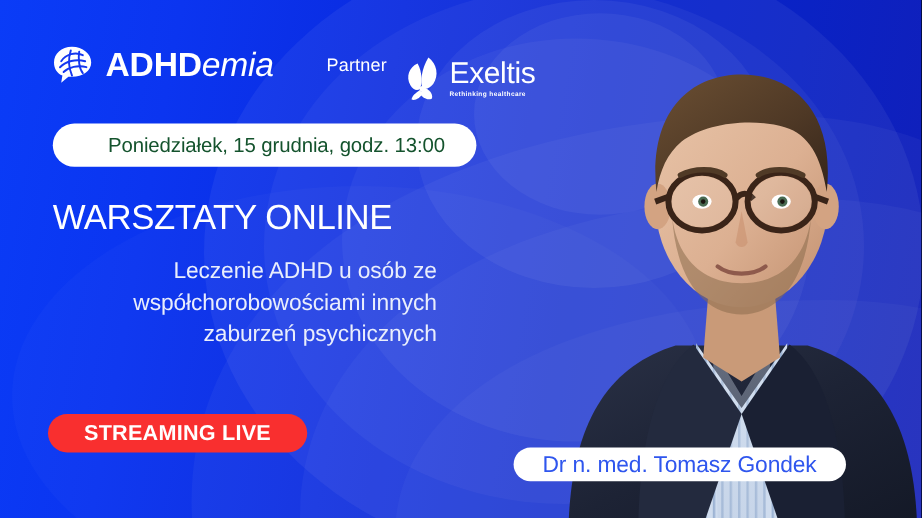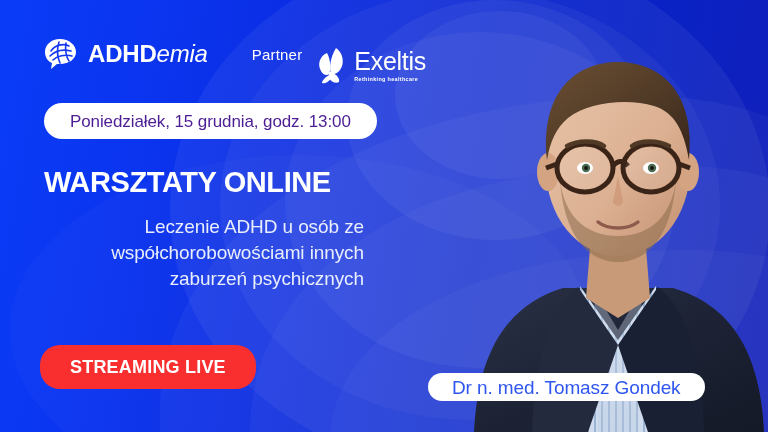--- a/index.html
+++ b/index.html
@@ -14,21 +14,21 @@
 
   
   .bg-decor{position:absolute;inset:0;overflow:hidden;pointer-events:none;}
   .bg-decor svg{position:absolute;inset:0;width:100%;height:100%;display:block;}
 
   
   .header{position:absolute;left:44px;top:28px;right:0;height:52px;display:flex;align-items:center;}
   .brand{display:flex;align-items:center;gap:10px;}
   .brand-mark{width:34px;height:32px;flex:none;}
   .brand-name{
-    font-size:24px;color:#ffffff;letter-spacing:-0.2px;white-space:nowrap;
+    font-size:28px;color:#ffffff;letter-spacing:-0.2px;white-space:nowrap;
     line-height:1;
   }
   .brand-name .strong{font-weight:bold;}
   .brand-name .light{font-style:italic;font-weight:400;}
 
   .partner-block{display:flex;align-items:center;gap:14px;margin-left:44px;justify-content:flex-end;}
   .partner-label{color:#ffffff;font-size:15px;font-weight:400;letter-spacing:.2px;white-space:nowrap;}
   .exeltis{display:flex;align-items:center;gap:7px;margin-top:23px;}
   .exeltis-mark{width:31px;height:38px;flex:none;}
   .exeltis-text{display:flex;flex-direction:column;line-height:1;}
@@ -36,40 +36,40 @@
   .exeltis-tag{color:#ffffff;font-size:5.4px;letter-spacing:.35px;font-weight:bold;margin-top:3px;}
 
   
   .date-pill{
     position:absolute;left:44px;top:103px;
     height:36px;border-radius:18px;background:#ffffff;
     display:flex;align-items:center;padding:0 26px;
     box-sizing:border-box;
   }
   .date-pill span{
-    color:#4c1d95;font-size:17px;letter-spacing:-0.1px;white-space:nowrap;line-height:1;
+    color:#14532d;font-size:17px;letter-spacing:-0.1px;white-space:nowrap;line-height:1;margin-left:20px;
   }
 
   
   .headline{
     position:absolute;left:44px;top:167px;
-    color:#ffffff;font-size:29px;font-weight:bold;letter-spacing:-0.4px;
+    color:#ffffff;font-size:29px;font-weight:normal;letter-spacing:-0.4px;
     line-height:1.1;white-space:nowrap;
   }
 
   
   .subtitle{
     position:absolute;left:44px;top:214px;width:320px;
     color:#e9eefc;font-size:19px;line-height:1.36;font-weight:400;letter-spacing:-0.1px;text-align:right;
   }
 
   
   .cta{
     position:absolute;left:40px;top:345px;
-    height:44px;border-radius:20px;background:#f92f2f;
+    height:32px;border-radius:20px;background:#f92f2f;
     display:flex;align-items:center;justify-content:center;padding:0 30px;
     box-sizing:border-box;border:none;cursor:pointer;
   }
   .cta span{color:#ffffff;font-size:18px;font-weight:bold;letter-spacing:.2px;white-space:nowrap;line-height:1;}
 
   
   .photo{
     position:absolute;right:0;top:0;width:300px;height:432px;
     overflow:hidden;
   }

